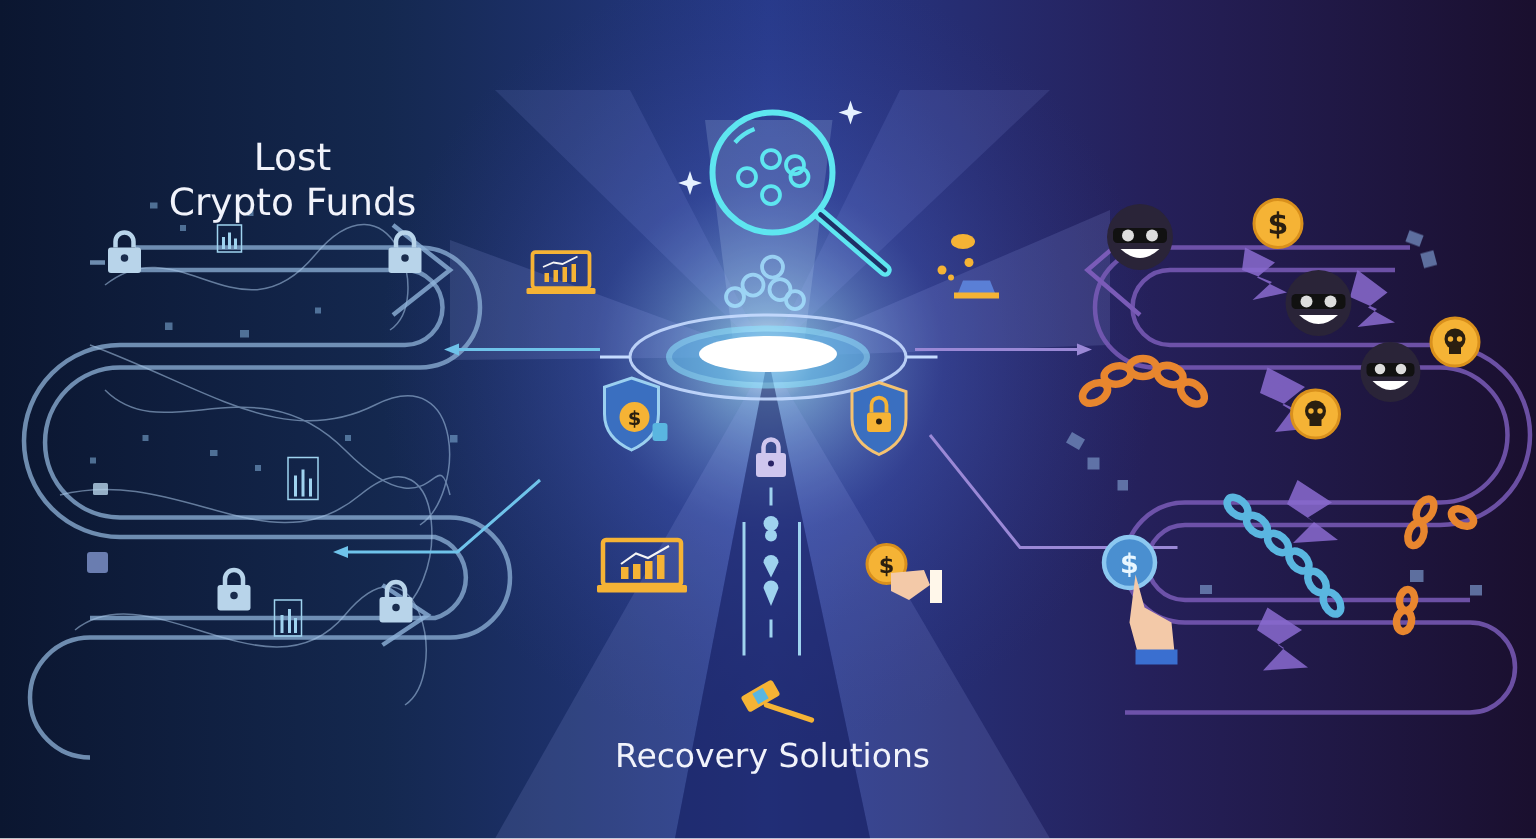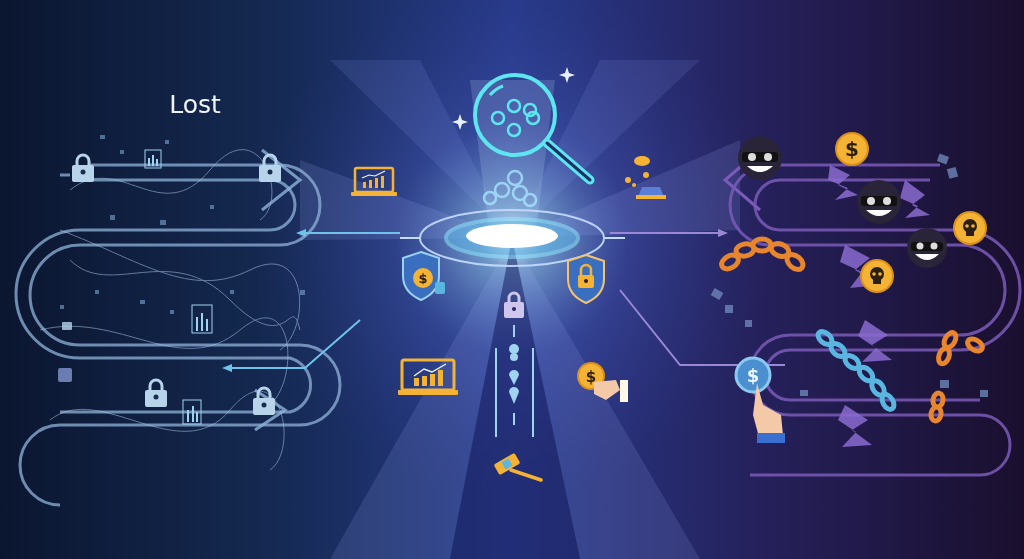--- a/index.html
+++ b/index.html
@@ -320,15 +320,17 @@
     </g>
     <g transform="translate(495,452)">
       <rect x="0" y="6" width="24" height="12" rx="2" fill="#f5b335" transform="rotate(-30 12 12)"></rect>
       <rect x="8" y="8" width="8" height="8" fill="#5ab6e0" transform="rotate(-30 12 12)"></rect>
       <line x1="16" y1="18" x2="46" y2="28" stroke="#f5b335" stroke-width="3.5" stroke-linecap="round"></line>
     </g>
   </svg>
 
   <div class="title left">
     <div>Lost</div>
+    <div>Crypto Funds</div>
   </div>
+  <div class="title bottom">Recovery Solutions</div>
 
 </div>
 
 </body></html>

